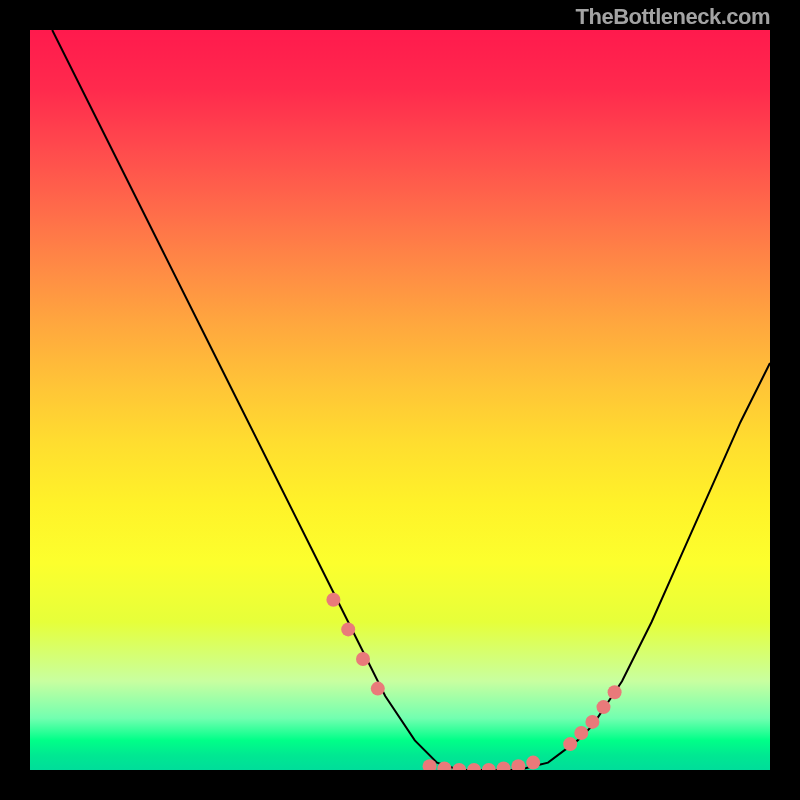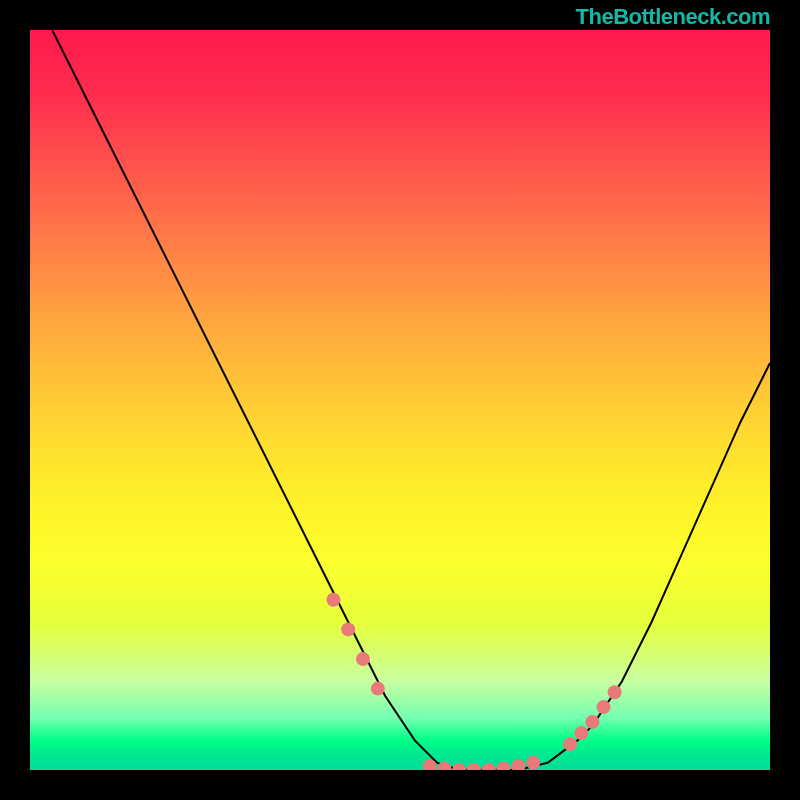--- a/index.html
+++ b/index.html
@@ -35,21 +35,21 @@
       #00dd9a 100%
     );
   }
   .watermark {
     position: absolute;
     top: 4px;
     right: 30px;
     font-family: Arial, Helvetica, sans-serif;
     font-size: 22px;
     font-weight: bold;
-    color: #14b8a6;
+    color: #a3a3a3;
     letter-spacing: -0.5px;
   }
   svg { display: block; }
 </style>
 </head>
 <body>
 <div class="container">
 
   <div class="watermark">TheBottleneck.com</div>
 

